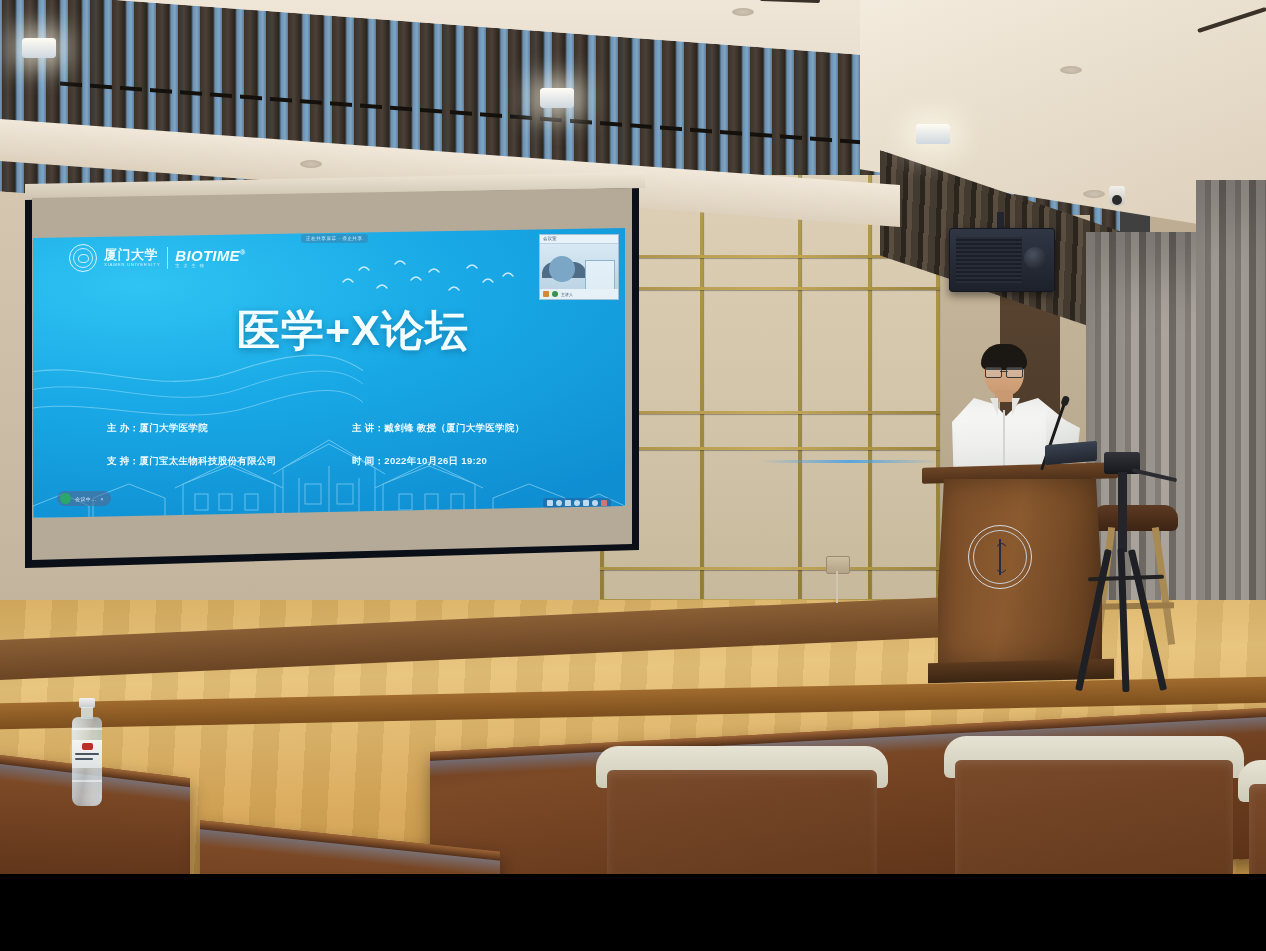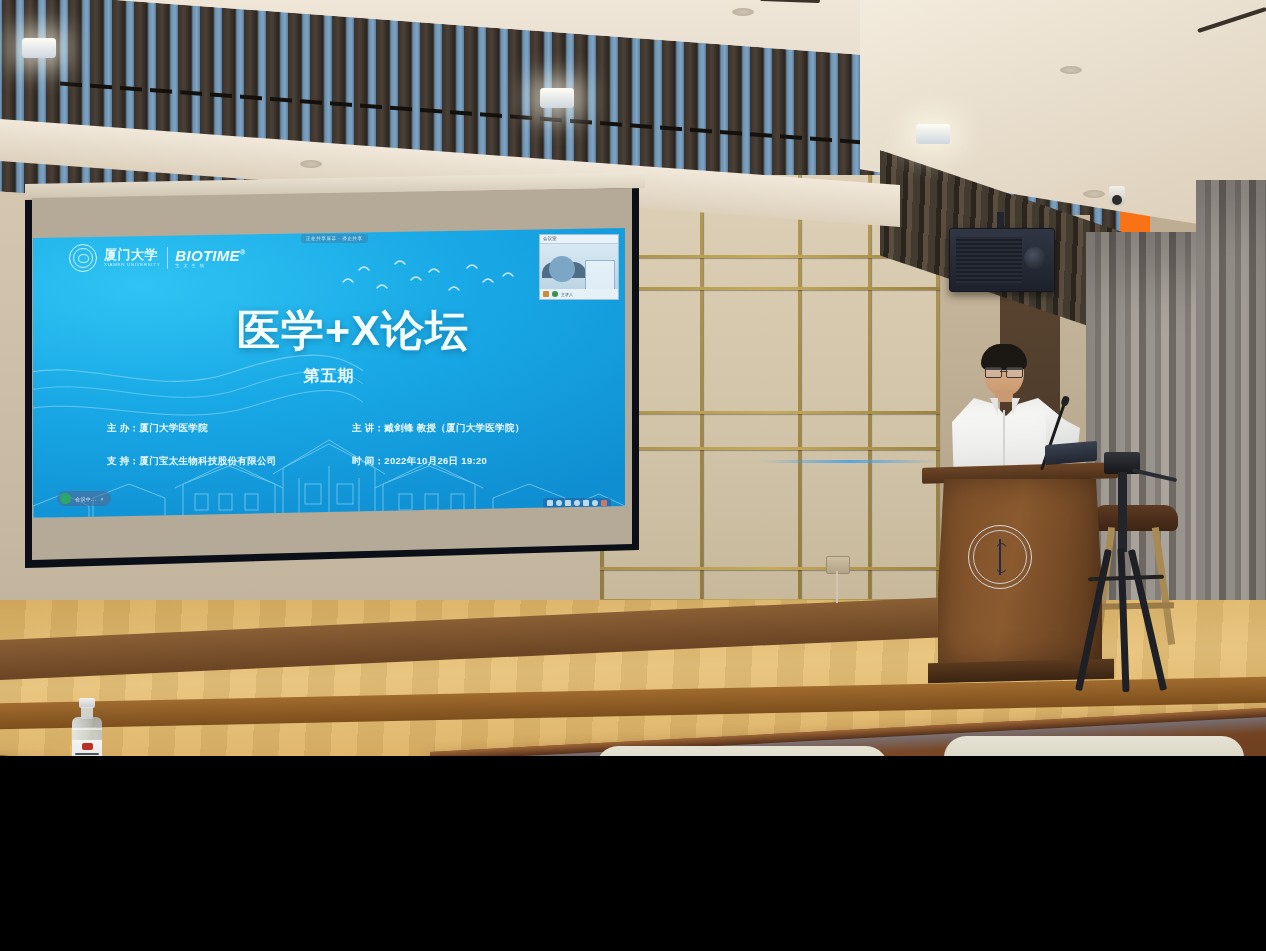--- a/index.html
+++ b/index.html
@@ -1,20 +1,20 @@
 <!DOCTYPE html>
 <html><head>
 <meta charset="utf-8">
 <style>
   html,body{margin:0;padding:0;background:#000;}
   body{font-family:"Liberation Sans","DejaVu Sans",sans-serif;}
 
   .scene{
-    position:relative;width:1266px;height:756px;overflow:hidden;
-    background:#f97316;
+    position:relative;width:1266px;height:874px;overflow:hidden;
+    background:#404040;
   }
 
   
   .ceiling-flat{
     position:absolute;left:0;top:0;width:1266px;height:200px;
     background:linear-gradient(180deg,#efe6d8 0%,#e3d8c7 60%,#d8ccb8 100%);
   }
   .ceiling-flat-right{
     position:absolute;left:860px;top:0;width:406px;height:235px;
     background:linear-gradient(160deg,#f3ebdd 0%,#e6dbc9 55%,#dccfba 100%);
@@ -610,21 +610,20 @@
         <div class="xmu-en">XIAMEN UNIVERSITY</div>
       </div>
       <div class="logo-div"></div>
       <div class="bt-name">
         <div class="bt-cn"><span>BIOTIME</span><sup>®</sup></div>
         <div class="bt-en">宝 太 生 物</div>
       </div>
     </div>
 
     <div class="slide-title">医学+X论坛</div>
-    <div class="slide-sub">第五期</div>
 
     <div class="slide-meta">
       <div><span class="lbl">主 办：</span><span>厦门大学医学院</span></div>
       <div><span class="lbl">主 讲：</span><span>臧剑锋 教授（厦门大学医学院）</span></div>
       <div><span class="lbl">支 持：</span><span>厦门宝太生物科技股份有限公司</span></div>
       <div><span class="lbl">时 间：</span><span>2022年10月26日 19:20</span></div>
     </div>
 
     <div class="slide-toolbar-top">正在共享屏幕 · 停止共享</div>
 

